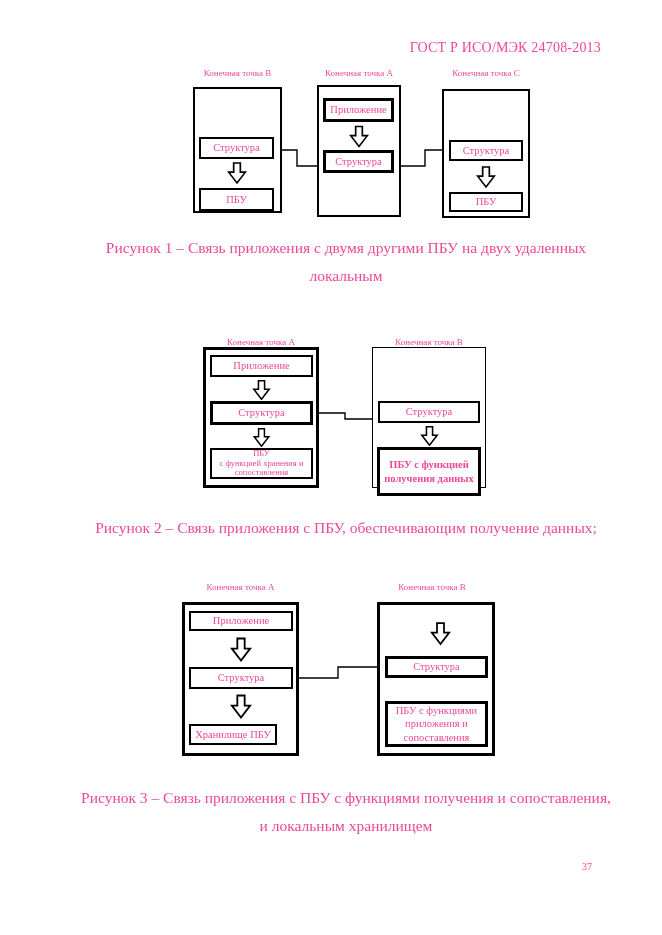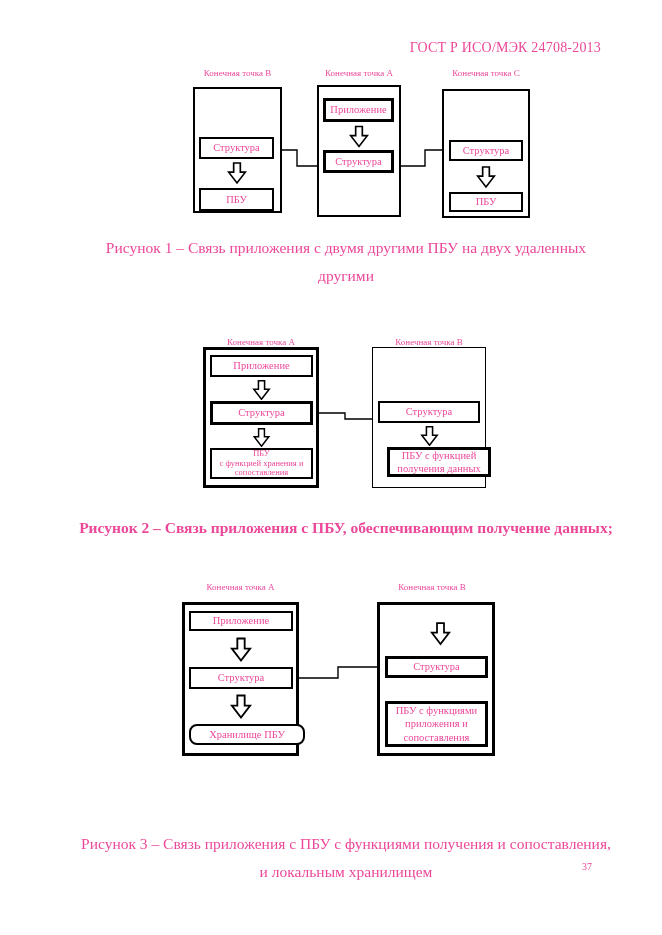--- a/index.html
+++ b/index.html
@@ -74,21 +74,21 @@
   <div class="box" style="left:449px;top:140px;width:74px;height:21px;">Структура</div>
   <span class="arrow" style="left:476px;top:165px;">
     <svg viewBox="0 0 24 26" width="20" height="24">
         <polygon points="8,1 16,1 16,12 22,12 12,25 2,12 8,12" fill="#fff" stroke="#000" stroke-width="2"></polygon>
       </svg>
   </span>
   <div class="box" style="left:449px;top:192px;width:74px;height:20px;">ПБУ</div>
 
   <div class="caption" style="top:234px;text-align:center;">
     <div>Рисунок 1 – Связь приложения с двумя другими ПБУ на двух удаленных</div>
-    <div>другими</div>
+    <div>локальным</div>
   </div>
 
   <div class="ep-label" style="left:203px;top:337px;width:116px;">Конечная точка A</div>
   <div class="ep-label" style="left:372px;top:337px;width:114px;">Конечная точка B</div>
 
   <div class="obox thick" style="left:203px;top:347px;width:116px;height:141px;"></div>
   <div class="obox thin" style="left:372px;top:347px;width:114px;height:141px;"></div>
 
   <div class="box" style="left:210px;top:355px;width:103px;height:22px;">Приложение</div>
   <span class="arrow" style="left:251px;top:380px;">
@@ -107,26 +107,26 @@
     <div>с функцией хранения и</div>
     <div>сопоставления</div>
   </div>
 
   <div class="box" style="left:378px;top:401px;width:102px;height:22px;">Структура</div>
   <span class="arrow" style="left:419px;top:426px;">
     <svg viewBox="0 0 24 26" width="21" height="20">
         <polygon points="8,1 16,1 16,12 22,12 12,25 2,12 8,12" fill="#fff" stroke="#000" stroke-width="2"></polygon>
       </svg>
   </span>
-  <div class="box thick med" style="left:387px;top:447px;width:104px;height:30px;">
+  <div class="box thick med" style="left:377px;top:447px;width:104px;height:49px;font-weight:bold;">
     <div>ПБУ с функцией</div>
     <div>получения данных</div>
   </div>
 
-  <div class="caption" style="top:514px;font-weight:bold;">
+  <div class="caption" style="top:514px;">
     <div>Рисунок 2 – Связь приложения с ПБУ, обеспечивающим получение данных;</div>
   </div>
 
   <div class="ep-label" style="left:182px;top:582px;width:117px;">Конечная точка A</div>
   <div class="ep-label" style="left:377px;top:582px;width:110px;">Конечная точка B</div>
 
   <div class="obox thick" style="left:182px;top:602px;width:117px;height:154px;"></div>
   <div class="obox thick" style="left:377px;top:602px;width:118px;height:154px;"></div>
 
   <div class="box" style="left:189px;top:611px;width:104px;height:20px;">Приложение</div>
@@ -134,34 +134,34 @@
     <svg viewBox="0 0 24 26" width="22" height="25">
         <polygon points="8,1 16,1 16,12 22,12 12,25 2,12 8,12" fill="#fff" stroke="#000" stroke-width="2"></polygon>
       </svg>
   </span>
   <div class="box" style="left:189px;top:667px;width:104px;height:22px;">Структура</div>
   <span class="arrow" style="left:230px;top:694px;">
     <svg viewBox="0 0 24 26" width="22" height="25">
         <polygon points="8,1 16,1 16,12 22,12 12,25 2,12 8,12" fill="#fff" stroke="#000" stroke-width="2"></polygon>
       </svg>
   </span>
-  <div class="box" style="left:189px;top:724px;width:116px;height:21px;border-radius:8px;">Хранилище ПБУ</div>
+  <div class="box" style="left:189px;top:724px;width:88px;height:21px;">Хранилище ПБУ</div>
 
   <span class="arrow" style="left:430px;top:620px;">
     <svg viewBox="0 0 24 26" width="21" height="27">
         <polygon points="8,1 16,1 16,12 22,12 12,25 2,12 8,12" fill="#fff" stroke="#000" stroke-width="2"></polygon>
       </svg>
   </span>
   <div class="box thick" style="left:385px;top:656px;width:103px;height:22px;">Структура</div>
   <div class="box thick med" style="left:385px;top:701px;width:103px;height:46px;">
     <div>ПБУ с функциями</div>
     <div>приложения и</div>
     <div>сопоставления</div>
   </div>
 
-  <div class="caption" style="top:784px;margin-top:46px;">
+  <div class="caption" style="top:784px;">
     <div>Рисунок 3 – Связь приложения с ПБУ с функциями получения и сопоставления,</div>
     <div>и локальным хранилищем</div>
   </div>
 
   <div class="pagenum">37</div>
 
 </div>
 
 </body></html>

